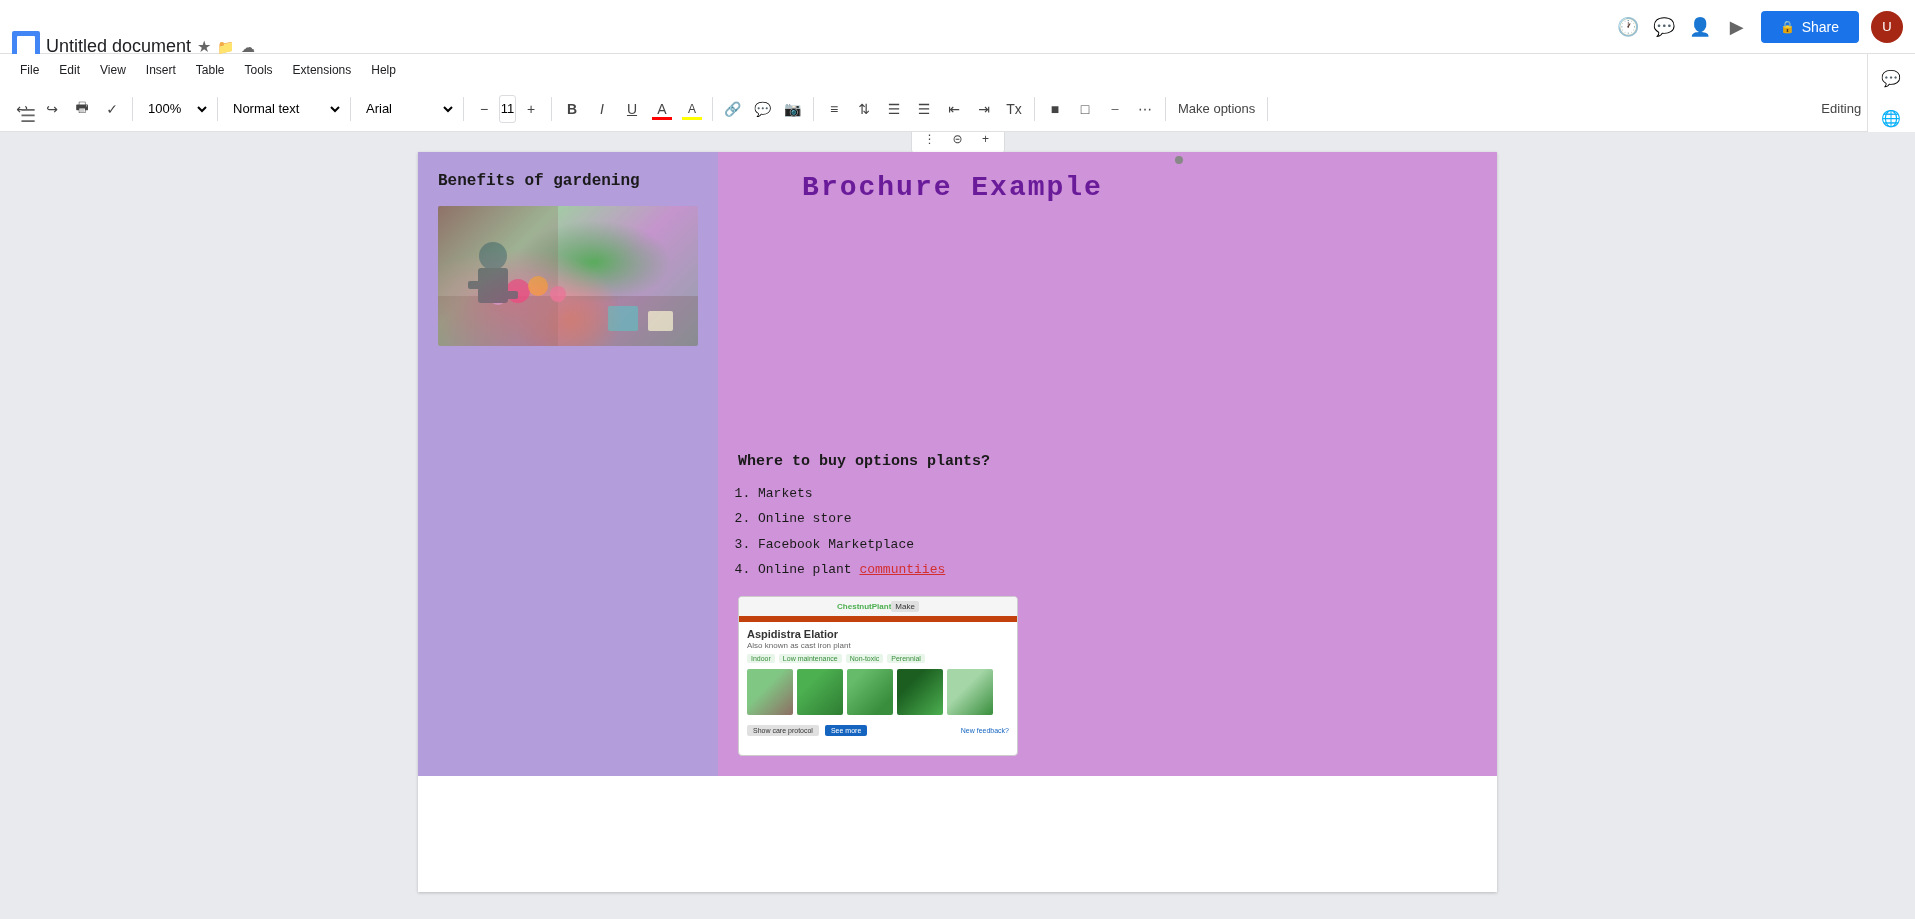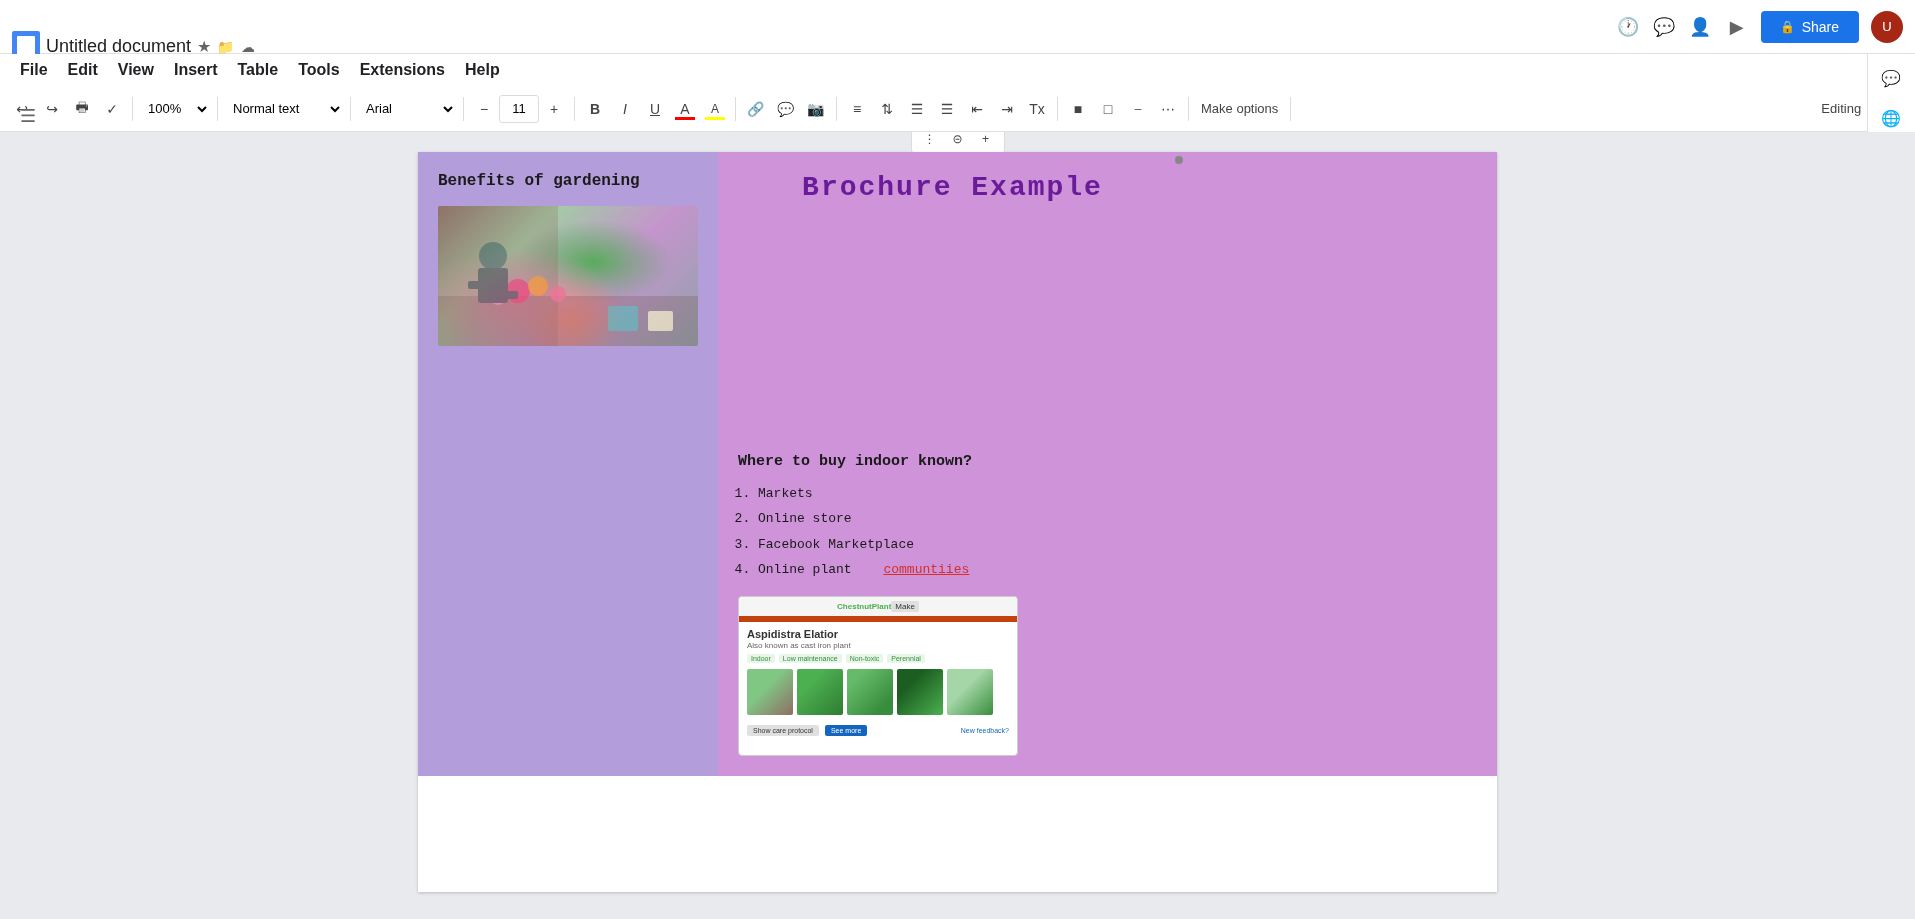--- a/index.html
+++ b/index.html
@@ -32,21 +32,21 @@
     
     .menu-bar {
       height: 32px;
       background: #fff;
       display: flex;
       align-items: center;
       padding: 0 12px;
       gap: 4px;
       flex-shrink: 0;
     }
-    .menu-item { font-size: 16px; color: #202124; padding: 4px 8px; cursor: pointer; border-radius: 4px; font-weight: bold; }
+    .menu-item { font-size: 12px; color: #202124; padding: 4px 8px; cursor: pointer; border-radius: 4px; }
 
     
     .toolbar {
       height: 46px;
       background: #fff;
       display: flex;
       align-items: center;
       padding: 0 8px;
       gap: 2px;
       border-bottom: 1px solid #e0e0e0;
@@ -54,21 +54,21 @@
       flex-wrap: nowrap;
       overflow: hidden;
     }
     .toolbar-divider { width: 1px; height: 24px; background: #dadce0; margin: 0 4px; }
     .toolbar-btn { width: 28px; height: 28px; display: flex; align-items: center; justify-content: center; cursor: pointer; border-radius: 3px; color: #444; font-size: 14px; }
     .toolbar-select { height: 28px; border: 1px solid transparent; border-radius: 3px; font-size: 13px; padding: 0 4px; cursor: pointer; background: transparent; }
     .zoom-select { width: 72px; }
     .style-select { width: 120px; }
     .font-select { width: 100px; }
     .font-size-group { display: flex; align-items: center; gap: 1px; }
-    .font-size-input { width: 40px; height: 28px; border: 1px solid #dadce0; border-radius: 3px; text-align: center; font-size: 13px; }
+    .font-size-input { width: 17px; height: 28px; border: 1px solid #dadce0; border-radius: 3px; text-align: center; font-size: 13px; }
     .bold-btn { font-weight: bold; }
     .italic-btn { font-style: italic; }
     .underline-btn { text-decoration: underline; }
     .color-btn { position: relative; }
     .color-bar { position: absolute; bottom: 3px; left: 4px; right: 4px; height: 3px; background: #ff0000; }
     .highlight-bar { position: absolute; bottom: 3px; left: 4px; right: 4px; height: 3px; background: #ffff00; }
 
     
     .right-sidebar {
       position: absolute;
@@ -201,21 +201,21 @@
       margin-bottom: 12px;
     }
     .plant-list {
       font-family: 'Courier New', monospace;
       font-size: 13px;
       color: #1a1a1a;
       padding-left: 20px;
       line-height: 1.8;
     }
     .plant-list li { margin-bottom: 2px; }
-    .underline-text { text-decoration: underline; color: #d32f2f; margin-left: 24px; }
+    .underline-text { text-decoration: underline; color: #d32f2f; }
 
     
     .plant-website {
       margin-top: 14px;
       width: 280px;
       height: 160px;
       background: white;
       border: 1px solid #ccc;
       border-radius: 4px;
       overflow: hidden;
@@ -419,21 +419,21 @@
 
           <td class="right-cell" style="position:relative;">
 
             <div style="position:absolute;top:4px;right:4px;width:8px;height:8px;border-radius:50%;background:#888;cursor:pointer;"></div>
 
             <div class="brochure-title">Brochure Example</div>
 
             <div style="height:200px;"></div>
 
             <div class="indoor-section">
-              <div class="where-to-buy">Where to buy indoor known?</div>
+              <div class="where-to-buy">Where to buy options plants?</div>
               <ol class="plant-list">
                 <li>Markets</li>
                 <li>Online store</li>
                 <li>Facebook Marketplace</li>
                 <li>Online plant <span class="underline-text">communtiies</span></li>
               </ol>
 
               <div class="plant-website">
                 <div class="website-header">
                   <span class="website-logo">ChestnutPlant</span>

